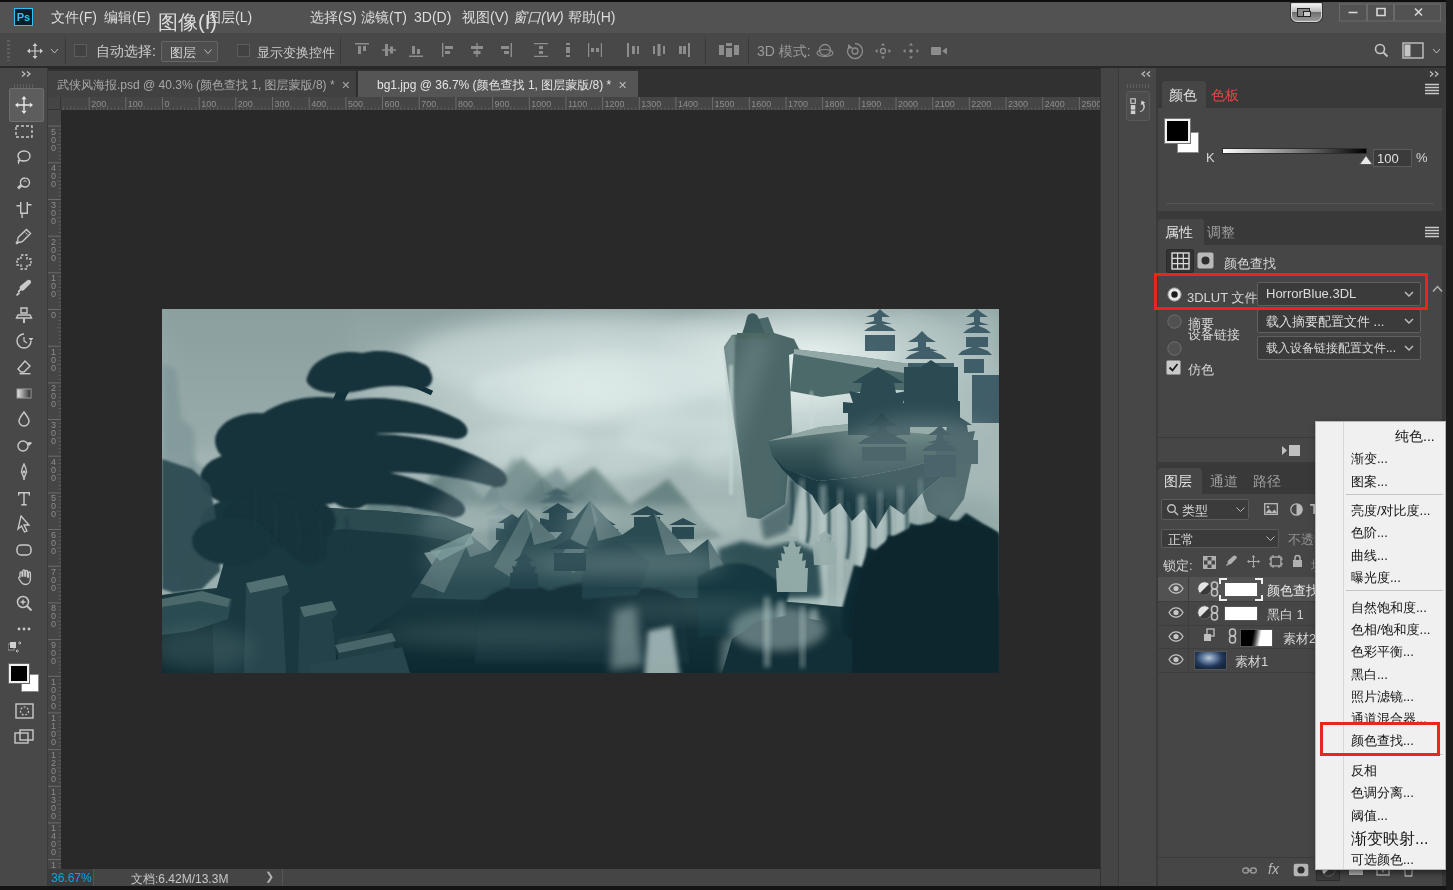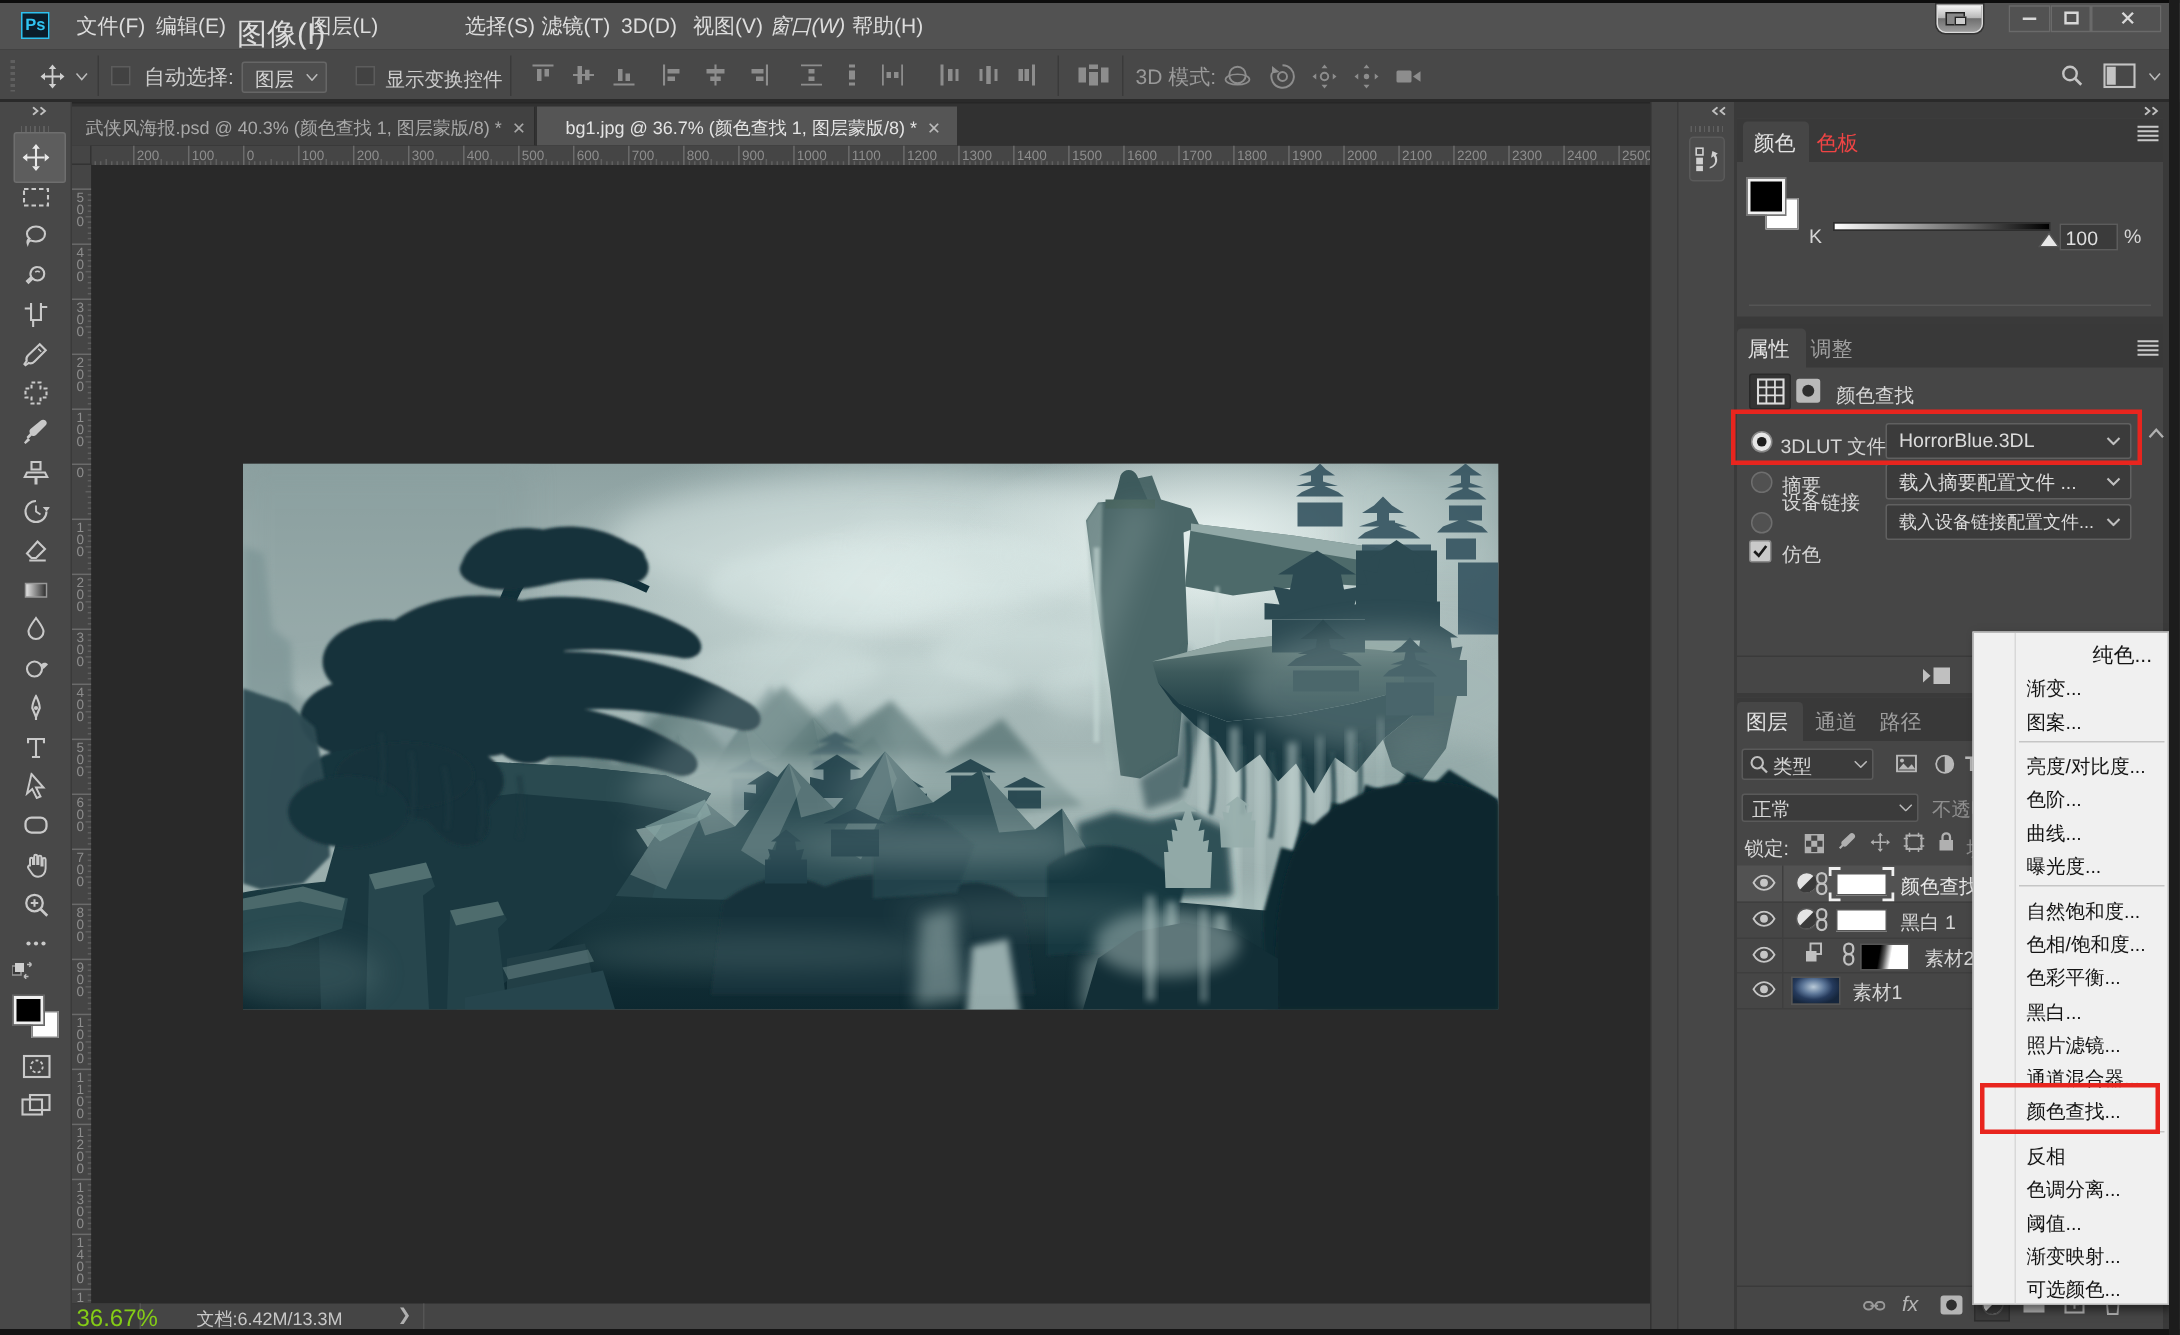--- a/index.html
+++ b/index.html
@@ -824,21 +824,21 @@
     <text x="3" y="766.1" font-size="9" fill="#8d8d8d" font-family="Liberation Sans">5</text>
     <text x="3" y="774.1" font-size="9" fill="#8d8d8d" font-family="Liberation Sans">0</text>
     <text x="3" y="782.1" font-size="9" fill="#8d8d8d" font-family="Liberation Sans">0</text>
     <rect x="10.5" y="752.8" width="2.5" height="1" fill="#5f5f5f"></rect>
     <rect x="10.5" y="756.5" width="2.5" height="1" fill="#5f5f5f"></rect>
   </svg>
 <div style="position:absolute;left:48px;top:97px;width:13px;height:13px;background:#454545;border-right:1px solid #333;border-bottom:1px solid #333;"></div>
 <div style="position:absolute;left:61px;top:110px;width:1039px;height:759px;background:#292929;"></div>
 <div style="position:absolute;left:48px;top:869px;width:1052px;height:17px;background:#454545;"></div>
 <div style="position:absolute;left:48px;top:869px;width:46px;height:17px;background:#3c3c3c;border-right:1px solid #555;"></div>
-<div class="t" style="left:51px;top:871px;font-size:16px;color:#84cc16;text-align:center;">36.67%</div>
+<div class="t" style="left:51px;top:871px;font-size:12px;color:#0ea5e9;text-align:center;">36.67%</div>
 <div class="t" style="left:131px;top:871px;font-size:12px;color:#c8c8c8;">文档:6.42M/13.3M</div>
 <div class="t" style="left:265px;top:870px;font-size:11px;color:#b0b0b0;">❯</div>
 <div style="position:absolute;left:282px;top:869px;width:1px;height:17px;background:#555;"></div>
 <div style="position:absolute;left:0px;top:886px;width:1453px;height:4px;background:#141414;"></div>
 <svg style="position:absolute;left:162px;top:309px;width:837px;height:364px;" viewBox="0 0 837 364">
     <defs>
       <linearGradient id="sky" x1="0" y1="0" x2="0" y2="1">
         <stop offset="0" stop-color="#8da1a1"></stop>
         <stop offset="0.3" stop-color="#a5b7b6"></stop>
         <stop offset="0.6" stop-color="#a3b6b5"></stop>
@@ -1272,16 +1272,16 @@
 <div class="t" style="left:1351px;top:621px;font-size:13px;color:#141414;">色相/饱和度...</div>
 <div class="t" style="left:1351px;top:643px;font-size:13px;color:#141414;">色彩平衡...</div>
 <div class="t" style="left:1351px;top:666px;font-size:13px;color:#141414;">黑白...</div>
 <div class="t" style="left:1351px;top:688px;font-size:13px;color:#141414;">照片滤镜...</div>
 <div class="t" style="left:1351px;top:710px;font-size:13px;color:#141414;">通道混合器...</div>
 <div class="t" style="left:1351px;top:732px;font-size:13px;color:#141414;">颜色查找...</div>
 <div style="position:absolute;left:1346px;top:754px;width:97px;height:1px;background:#c5c5c5;"></div>
 <div class="t" style="left:1351px;top:762px;font-size:13px;color:#141414;">反相</div>
 <div class="t" style="left:1351px;top:784px;font-size:13px;color:#141414;">色调分离...</div>
 <div class="t" style="left:1351px;top:807px;font-size:13px;color:#141414;">阈值...</div>
-<div class="t" style="left:1351px;top:829px;font-size:13px;color:#141414;">渐变映射...</div>
+<div class="t" style="left:1351px;top:829px;font-size:16px;color:#141414;">渐变映射...</div>
 <div class="t" style="left:1351px;top:851px;font-size:13px;color:#141414;">可选颜色...</div>
 <div style="position:absolute;left:1154px;top:273px;width:274px;height:37px;border:3px solid #e8251e;"></div>
 <div style="position:absolute;left:1320px;top:722px;width:120px;height:34px;border:3px solid #e8251e;"></div>
 <div style="position:absolute;left:1446px;top:0px;width:7px;height:890px;background:#1c1c1c;"></div>
 </body></html>

